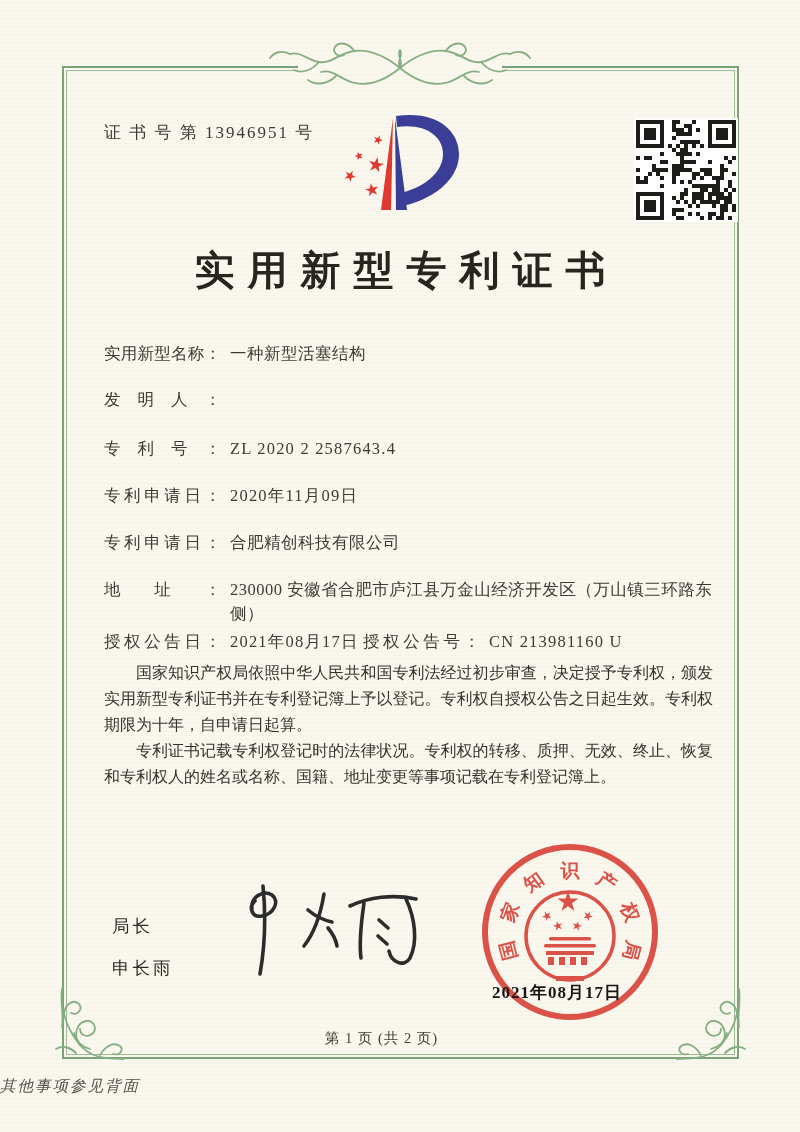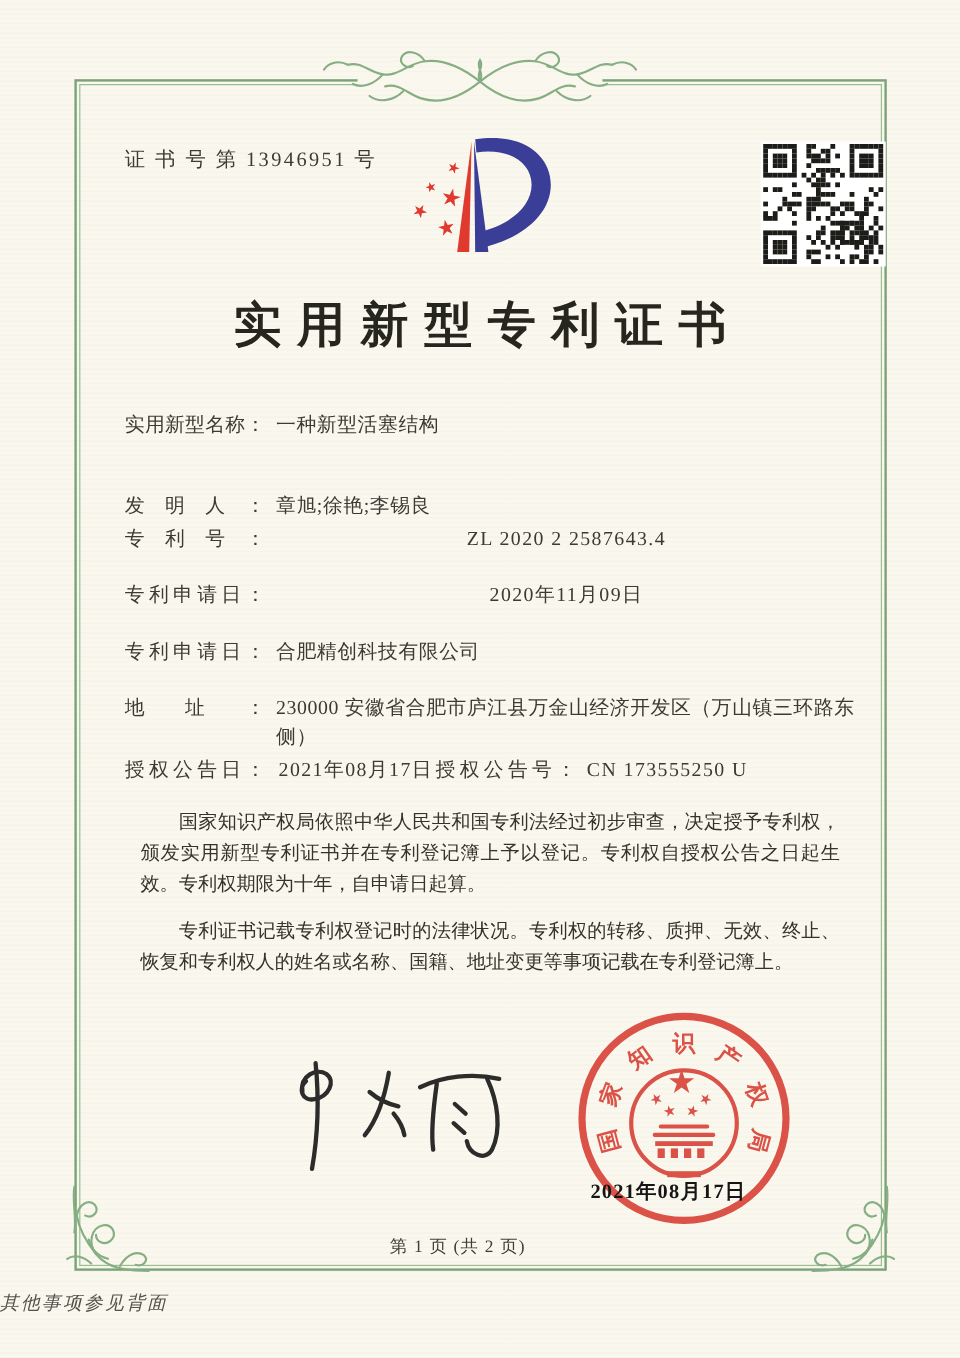--- a/index.html
+++ b/index.html
@@ -33,32 +33,32 @@
     font-size:40px;font-weight:bold;color:#26261f;
     letter-spacing:13px;padding-left:13px;
   }
   .rows{position:absolute;left:104px;top:0;width:610px;color:#3c3a33;}
   .row{position:absolute;left:0;width:610px;display:flex;font-size:16.5px;line-height:1.45;}
   .row .lbl{
     width:117px;flex:0 0 117px;
     text-align:justify;text-align-last:justify;
   }
   .row .val{flex:1;padding-left:9px;letter-spacing:.5px;}
-  .row .val.num{letter-spacing:1.2px;text-align:center;}
-  .row-r1{top:342px}.row-r2{top:410px}.row-r3{top:437px}
+  .row .val.num{letter-spacing:1.2px;}
+  .row-r1{top:342px}.row-r2{top:388px}.row-r3{top:437px}
   .row-r4{top:484px}.row-r5{top:531px}.row-r6{top:578px}.row-r7{top:630px}
   .grp{display:flex;}
   .grp1{flex:0 0 259px;width:259px;}
   .grp .lbl{width:117px;flex:0 0 117px;text-align:justify;text-align-last:justify;}
   .grp .val{padding-left:9px;letter-spacing:.8px;white-space:nowrap;}
   .paras{
     position:absolute;left:104px;top:660px;width:609px;
     font-size:16px;line-height:26px;color:#35332c;text-align:justify;
   }
-  .paras p{margin:13px;text-indent:2em;}
+  .paras p{margin:0;text-indent:2em;}
   .officer{position:absolute;left:112px;top:914px;font-size:17.5px;color:#2e2c26;}
   .officer div{margin-bottom:18px;letter-spacing:3px;}
   .sig{position:absolute;left:222px;top:878px;}
   .seal{position:absolute;left:478px;top:840px;opacity:.92;}
   .seal-date{
     position:absolute;left:492px;top:981px;z-index:6;
     font-size:17px;letter-spacing:1px;color:#151515;font-weight:bold;
   }
   .page-info{
     position:absolute;left:62px;width:639px;top:1029px;text-align:center;
@@ -409,21 +409,20 @@
 
   <div class="title">实用新型专利证书</div>
 
   <div class="rows">
     <div class="row row-r1">
       <span class="lbl">实用新型名称：</span>
       <span class="val">一种新型活塞结构</span>
     </div>
     <div class="row row-r2">
       <span class="lbl">发明人：</span>
-      <span class="val">章旭;徐艳;李锡良</span>
     </div>
     <div class="row row-r3">
       <span class="lbl">专利号：</span>
       <span class="val num">ZL 2020 2 2587643.4</span>
     </div>
     <div class="row row-r4">
       <span class="lbl">专利申请日：</span>
       <span class="val num">2020年11月09日</span>
     </div>
     <div class="row row-r5">
@@ -434,30 +433,34 @@
       <span class="lbl">地址：</span>
       <span class="val">230000  安徽省合肥市庐江县万金山经济开发区（万山镇三环路东侧）</span>
     </div>
     <div class="row row-r7">
       <span class="grp grp1">
         <span class="lbl">授权公告日：</span>
         <span class="val num">2021年08月17日</span>
       </span>
       <span class="grp">
         <span class="lbl">授权公告号：</span>
-        <span class="val num">CN 173555250 U</span>
+        <span class="val num">CN 213981160 U</span>
       </span>
     </div>
   </div>
 
   <div class="paras">
     <p>国家知识产权局依照中华人民共和国专利法经过初步审查，决定授予专利权，颁发实用新型专利证书并在专利登记簿上予以登记。专利权自授权公告之日起生效。专利权期限为十年，自申请日起算。</p>
     <p>专利证书记载专利权登记时的法律状况。专利权的转移、质押、无效、终止、恢复和专利权人的姓名或名称、国籍、地址变更等事项记载在专利登记簿上。</p>
   </div>
 
+  <div class="officer">
+    <div>局长</div>
+    <div>申长雨</div>
+  </div>
 
   <svg class="sig" width="215" height="110" viewBox="0 0 215 110">
     <g stroke="#1b1b1b" stroke-width="3.6" fill="none" stroke-linecap="round" stroke-linejoin="round" opacity="0.92">
       <path d="M30,32 C28,18 42,12 50,17 C58,23 52,36 40,38 C30,40 26,29 33,23"></path>
       <path d="M41,8 C43,28 44,62 38,96"></path>
       <path d="M86,32 C93,38 101,42 110,44"></path>
       <path d="M102,16 C99,34 93,54 82,68"></path>
       <path d="M106,50 C111,56 114,62 115,68"></path>
       <path d="M128,28 C147,19 171,16 194,21"></path>
       <path d="M142,25 C139,46 137,66 139,80"></path>

